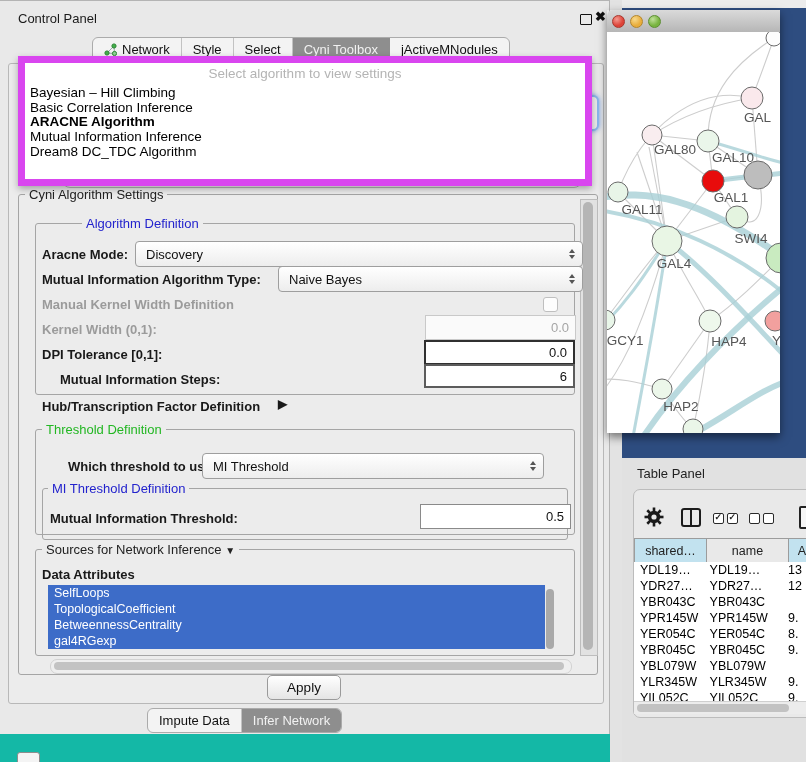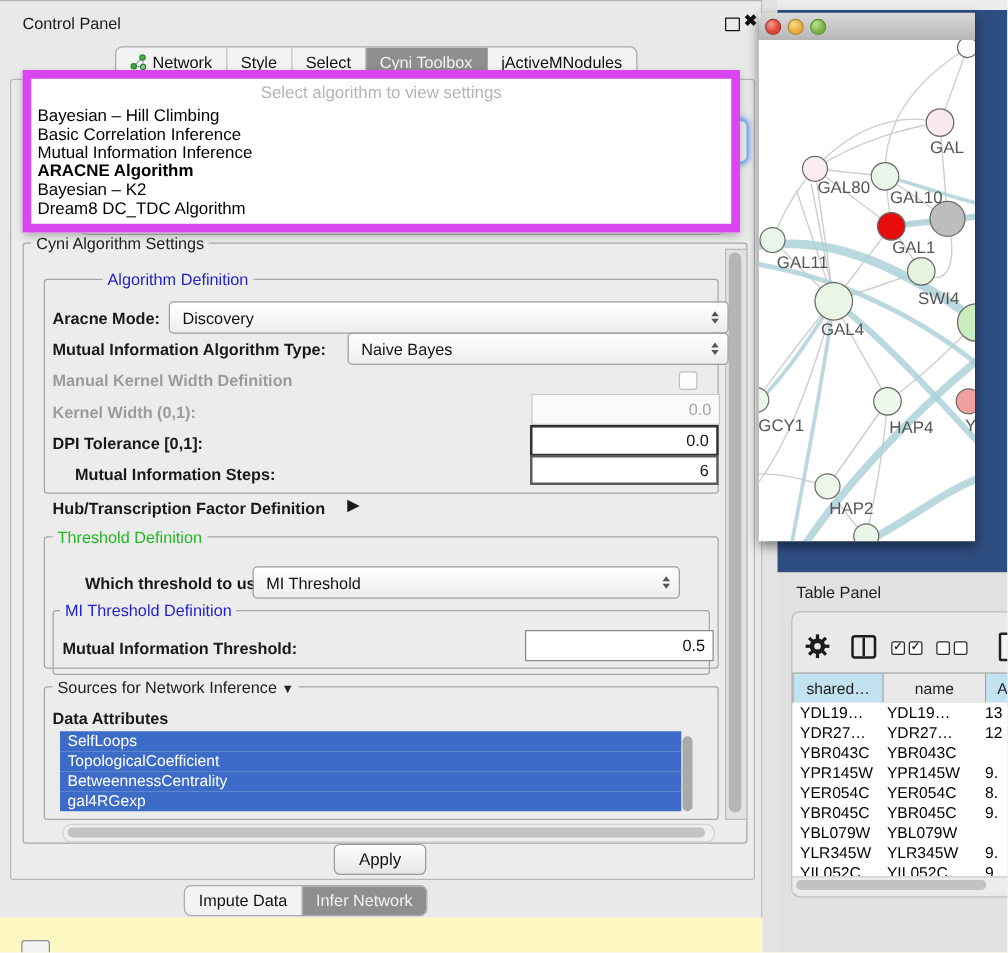--- a/index.html
+++ b/index.html
@@ -1,16 +1,16 @@
 <!DOCTYPE html>
 <html><head>
 <meta charset="utf-8">
 <style>
   html,body{margin:0;padding:0;}
-  #root{position:relative;width:806px;height:762px;overflow:hidden;background:#fef9c3;
+  #root{position:relative;width:806px;height:762px;overflow:hidden;background:#14b8a6;
         font-family:"Liberation Sans",sans-serif;-webkit-font-smoothing:antialiased;}
   
   #cp{position:absolute;left:0;top:2;width:609px;height:733px;background:#e9e9e9;
       border-top:1px solid #b4b4b4;border-right:1px solid #b4b4b4;}
   .wtitle{position:absolute;left:18px;top:10px;font-size:13px;color:#1a1a1a;}
   .float-ic{position:absolute;left:580px;top:13px;width:10px;height:9px;border:1.5px solid #111;border-radius:1px;}
   .close-ic{position:absolute;left:595px;top:8px;font-size:13px;font-weight:bold;color:#111;}
   .tabbar{position:absolute;display:flex;height:23px;background:#f3f3f3;border:1px solid #ababab;
           border-radius:6px;overflow:hidden;font-size:13px;color:#111;}
   .tab{display:flex;align-items:center;padding:0 11px;border-right:1px solid #c2c2c2;white-space:nowrap;}
@@ -228,23 +228,22 @@
   <div id="ghostcombo">
     <span>gal-filtered.sif default node</span>
   </div>
   <div id="bluefrag"></div>
 
   <div id="popup">
     <div class="phint">Select algorithm to view settings</div>
     <div id="plist">
         <div class="pitem">Bayesian – Hill Climbing</div>
         <div class="pitem">Basic Correlation Inference</div>
+        <div class="pitem pbold">ARACNE Algorithm</div>
         <div class="pitem">Mutual Information Inference</div>
-        <div class="pitem pbold">ARACNE Algorithm</div>
-        <div class="pitem">Bayesian – K2</div>
         <div class="pitem">Dream8 DC_TDC Algorithm</div>
       </div>
   </div>
 
   <div id="gapcol"></div>
   <div class="handle"></div>
   <div id="topstrip"></div>
   <div id="bluebg"></div>
 
   <div id="netwin">

